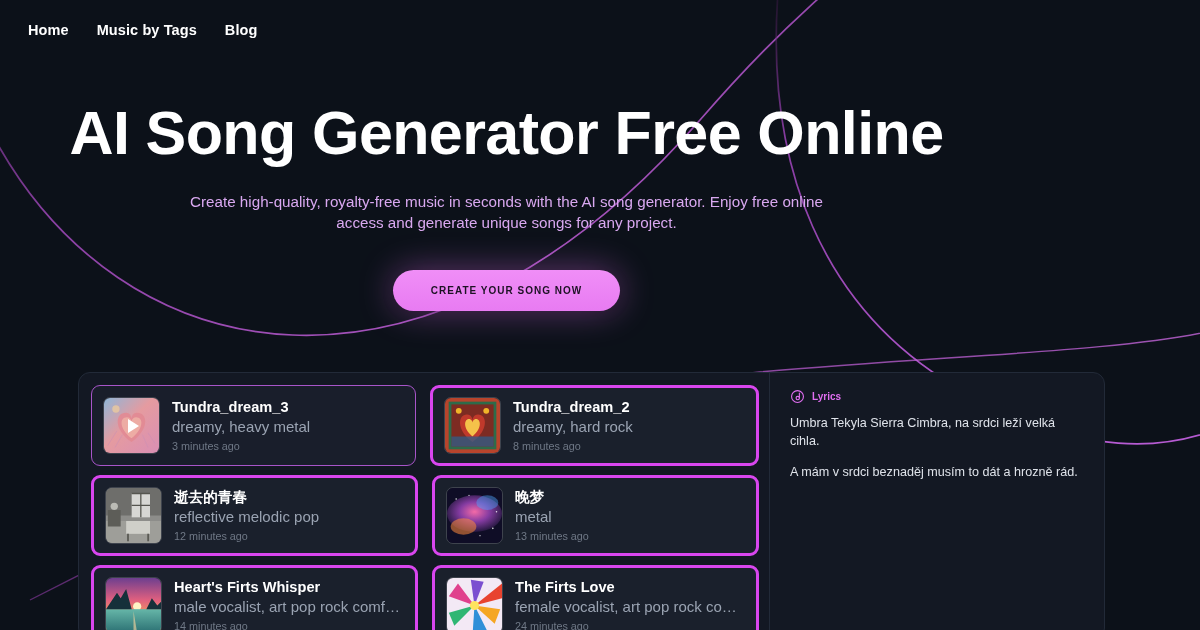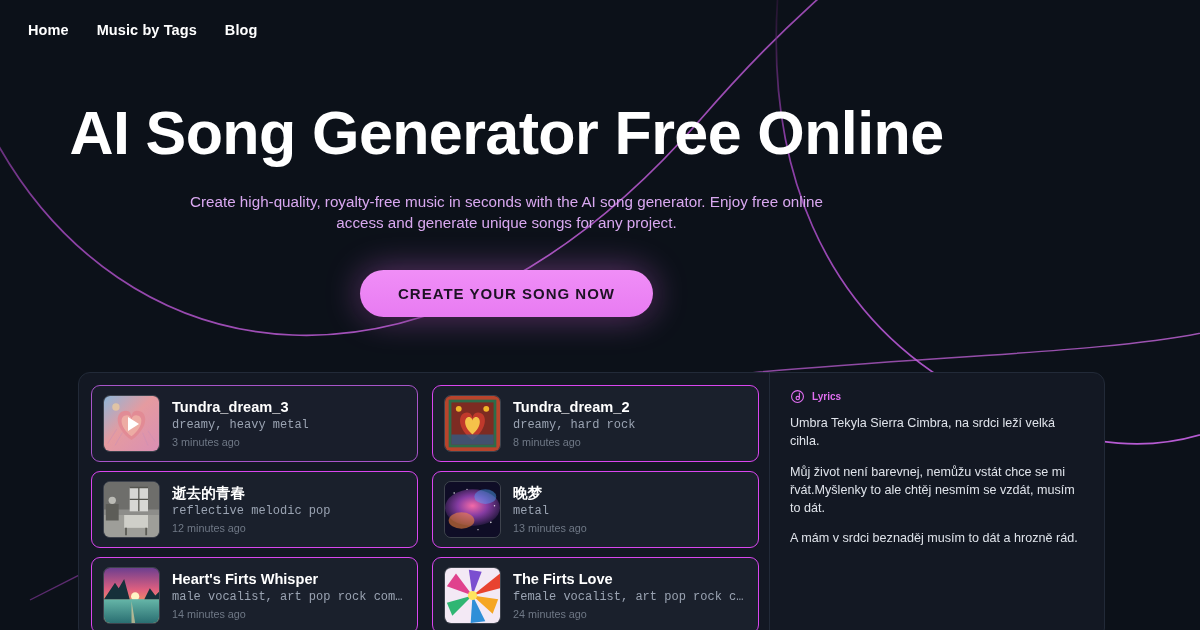--- a/index.html
+++ b/index.html
@@ -61,21 +61,21 @@
     width: 640px;
     font-size: 15.2px;
     line-height: 1.38;
     color: #d9a8f0;
   }
   #cta-wrap { margin-top: 36px; }
   #cta-button {
     display: inline-block;
     background: linear-gradient(180deg,#f08ef7 0%,#e87bf2 100%);
     color: #1d1224;
-    font-size: 15px;
+    font-size: 10px;
     font-weight: bold;
     letter-spacing: 1.0px;
     padding: 15px 38px;
     border: none;
     border-radius: 30px;
     cursor: pointer;
     box-shadow: 0 0 34px rgba(224,110,240,.42), 0 2px 10px rgba(0,0,0,.45);
     font-family: "Liberation Sans", sans-serif;
   }
 
@@ -99,21 +99,21 @@
     gap: 9px;
   }
   .song-row { display: flex; gap: 14px; }
   .song-card {
     flex: 1 1 0;
     min-width: 0;
     display: flex;
     align-items: center;
     gap: 12px;
     background: #1a202c;
-    border: 1px solid #d946ef;
+    border: 3px solid #d946ef;
     border-radius: 9px;
     padding: 9px 11px;
     cursor: pointer;
   }
   .song-card.active {
     border: 1px solid #a855c9;
     background: #191e2b;
   }
   .thumb {
     position: relative;
@@ -134,27 +134,26 @@
     color: #ffffff;
     font-size: 14.6px;
     font-weight: bold;
     white-space: nowrap;
     overflow: hidden;
     text-overflow: ellipsis;
     line-height: 1.25;
   }
   .song-tags {
     color: #9aa3b2;
-    font-size: 12px;
+    font-size: 15px;
     margin-top: 2px;
     white-space: nowrap;
     overflow: hidden;
     text-overflow: ellipsis;
     line-height: 1.25;
-    font-family: Liberation Mono, monospace;
   }
   .song-time {
     color: #6f7886;
     font-size: 10.8px;
     margin-top: 3px;
     line-height: 1.2;
   }
 
   
   #lyrics-pane {
@@ -395,19 +394,18 @@
           <svg viewBox="0 0 24 24">
             <circle cx="12" cy="12" r="9.5" fill="none" stroke="#e06ef0" stroke-width="1.8"></circle>
             <path d="M15 6.5 L15 14" stroke="#e06ef0" stroke-width="1.8" fill="none" stroke-linecap="round"></path>
             <circle cx="12.4" cy="14.4" r="2.7" fill="none" stroke="#e06ef0" stroke-width="1.8"></circle>
           </svg>
         </span>
         <span id="lyrics-title">Lyrics</span>
       </div>
       <div id="lyrics-body">
         <p class="lyric-line">Umbra Tekyla Sierra Cimbra, na srdci leží velká cihla.</p>
-        <p class="lyric-line">Můj život není barevnej, nemůžu vstát chce se mi řvát.Myšlenky to ale chtěj nesmím se vzdát, musím to dát.</p>
         <p class="lyric-line">A mám v srdci beznaděj musím to dát a hrozně rád.</p>
       </div>
     </div>
 
   </section>
 </div>
 
 </body></html>

